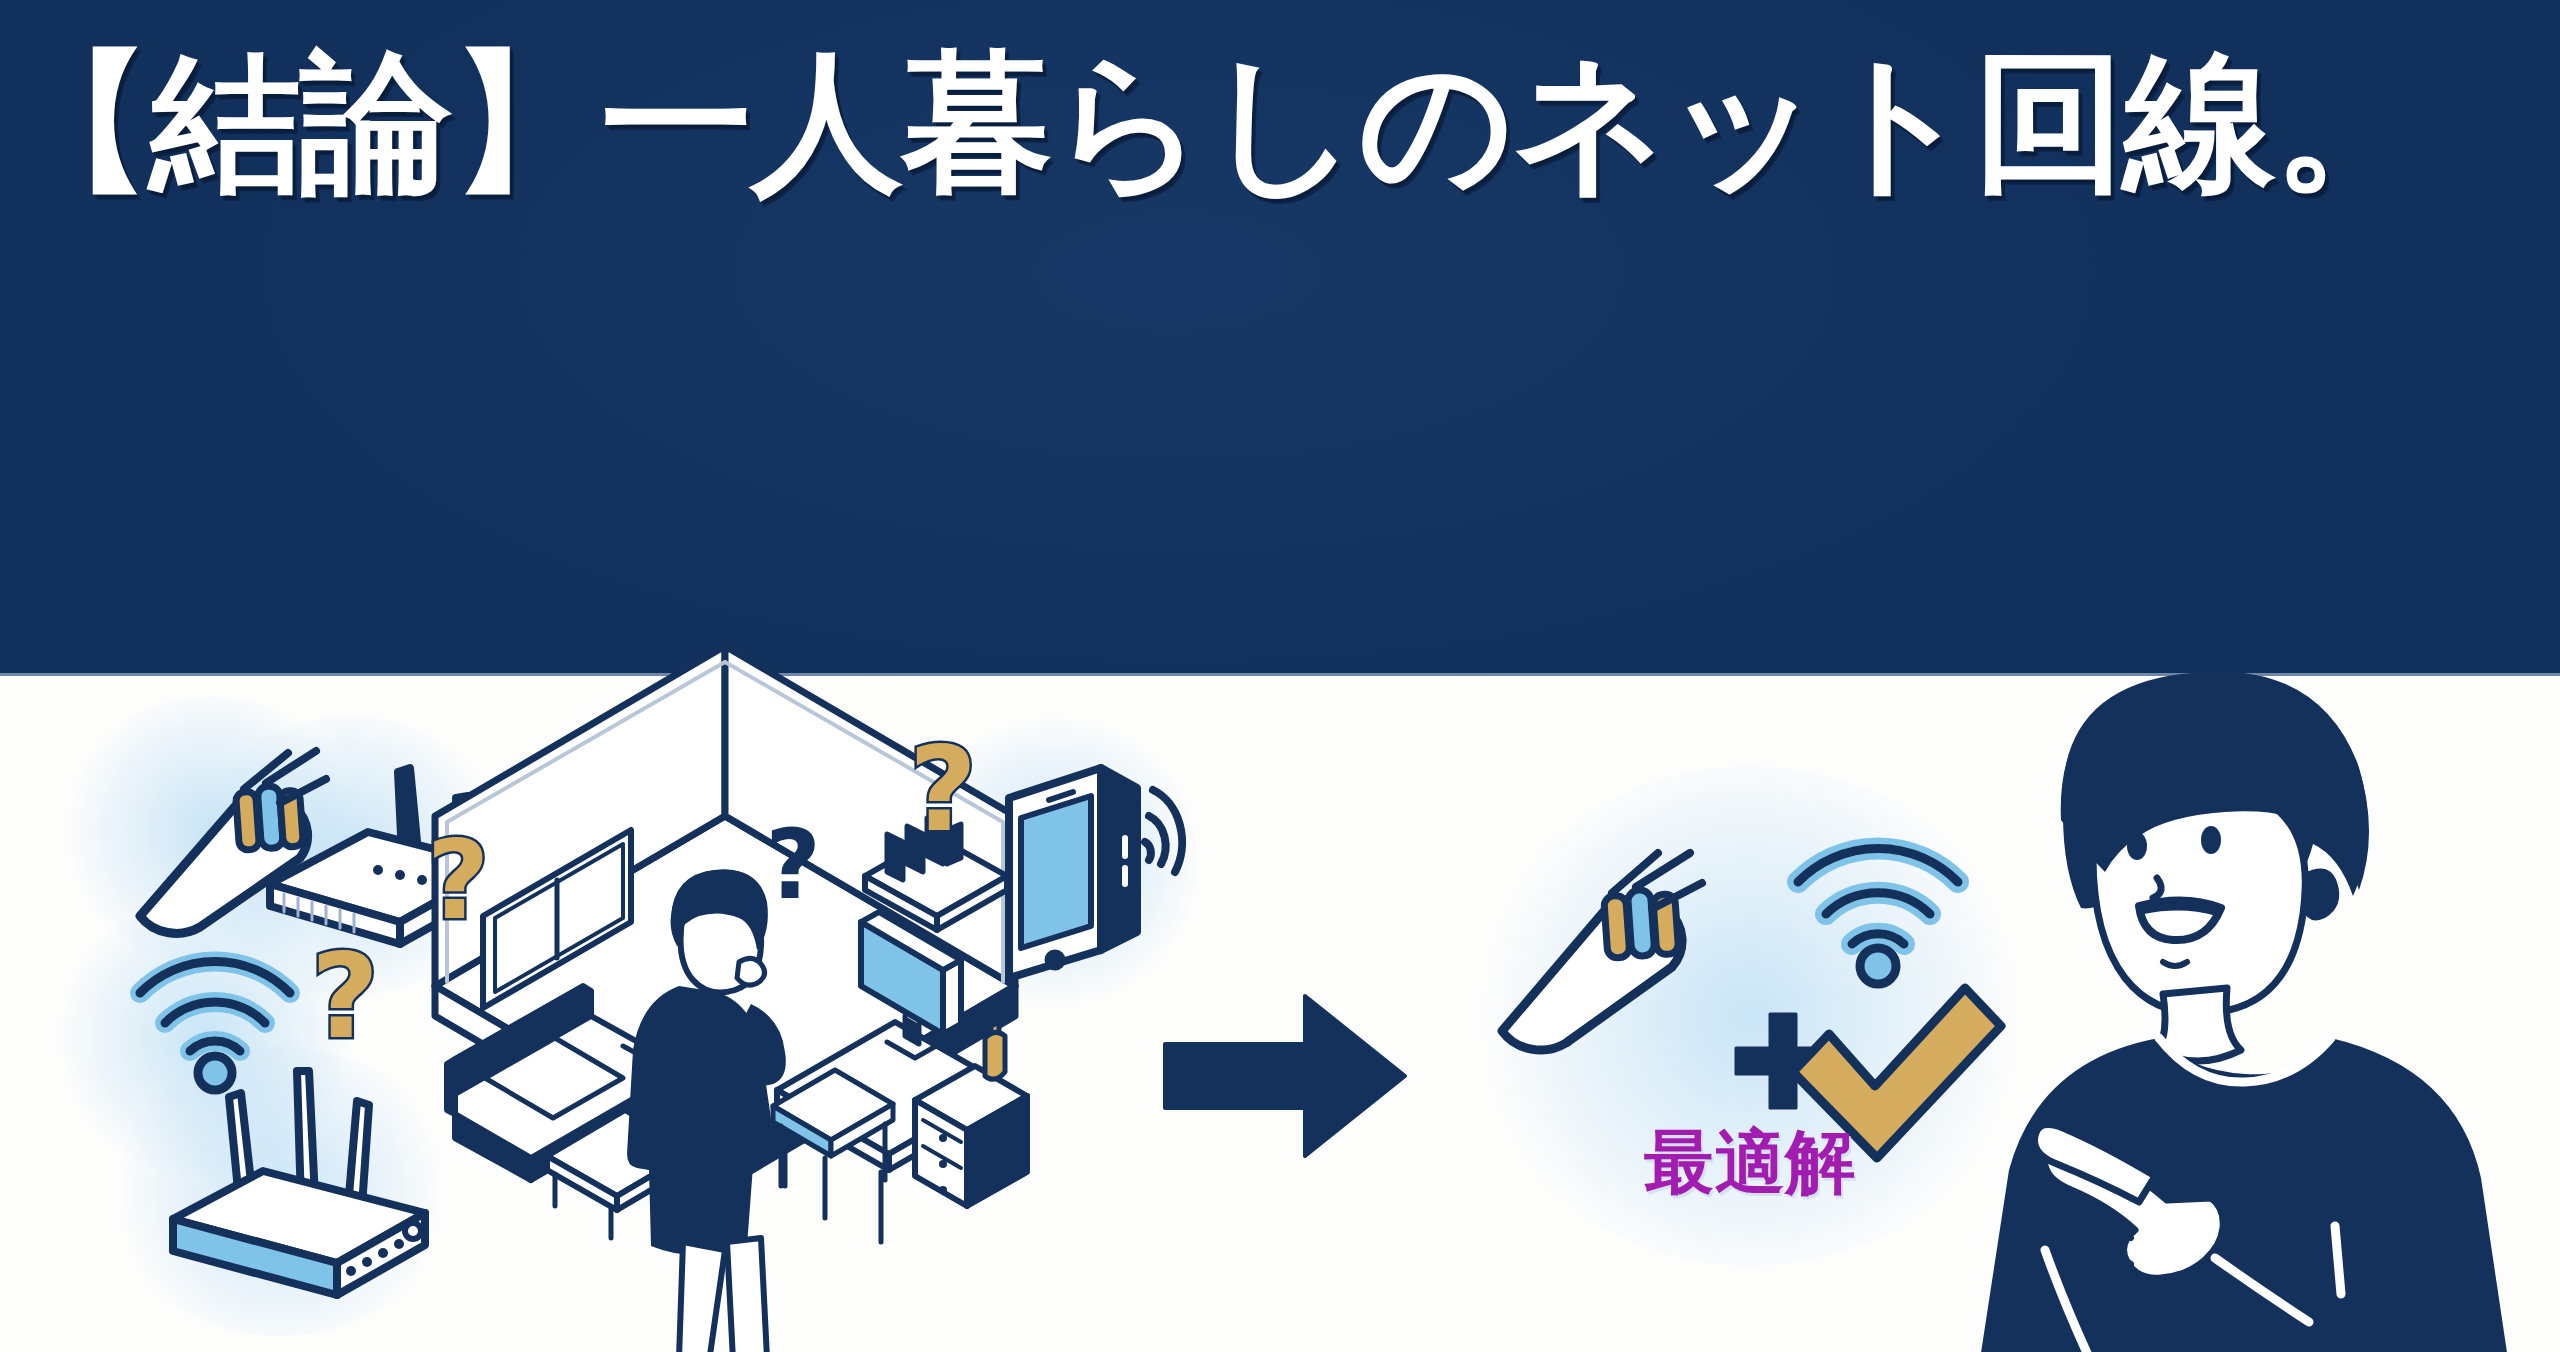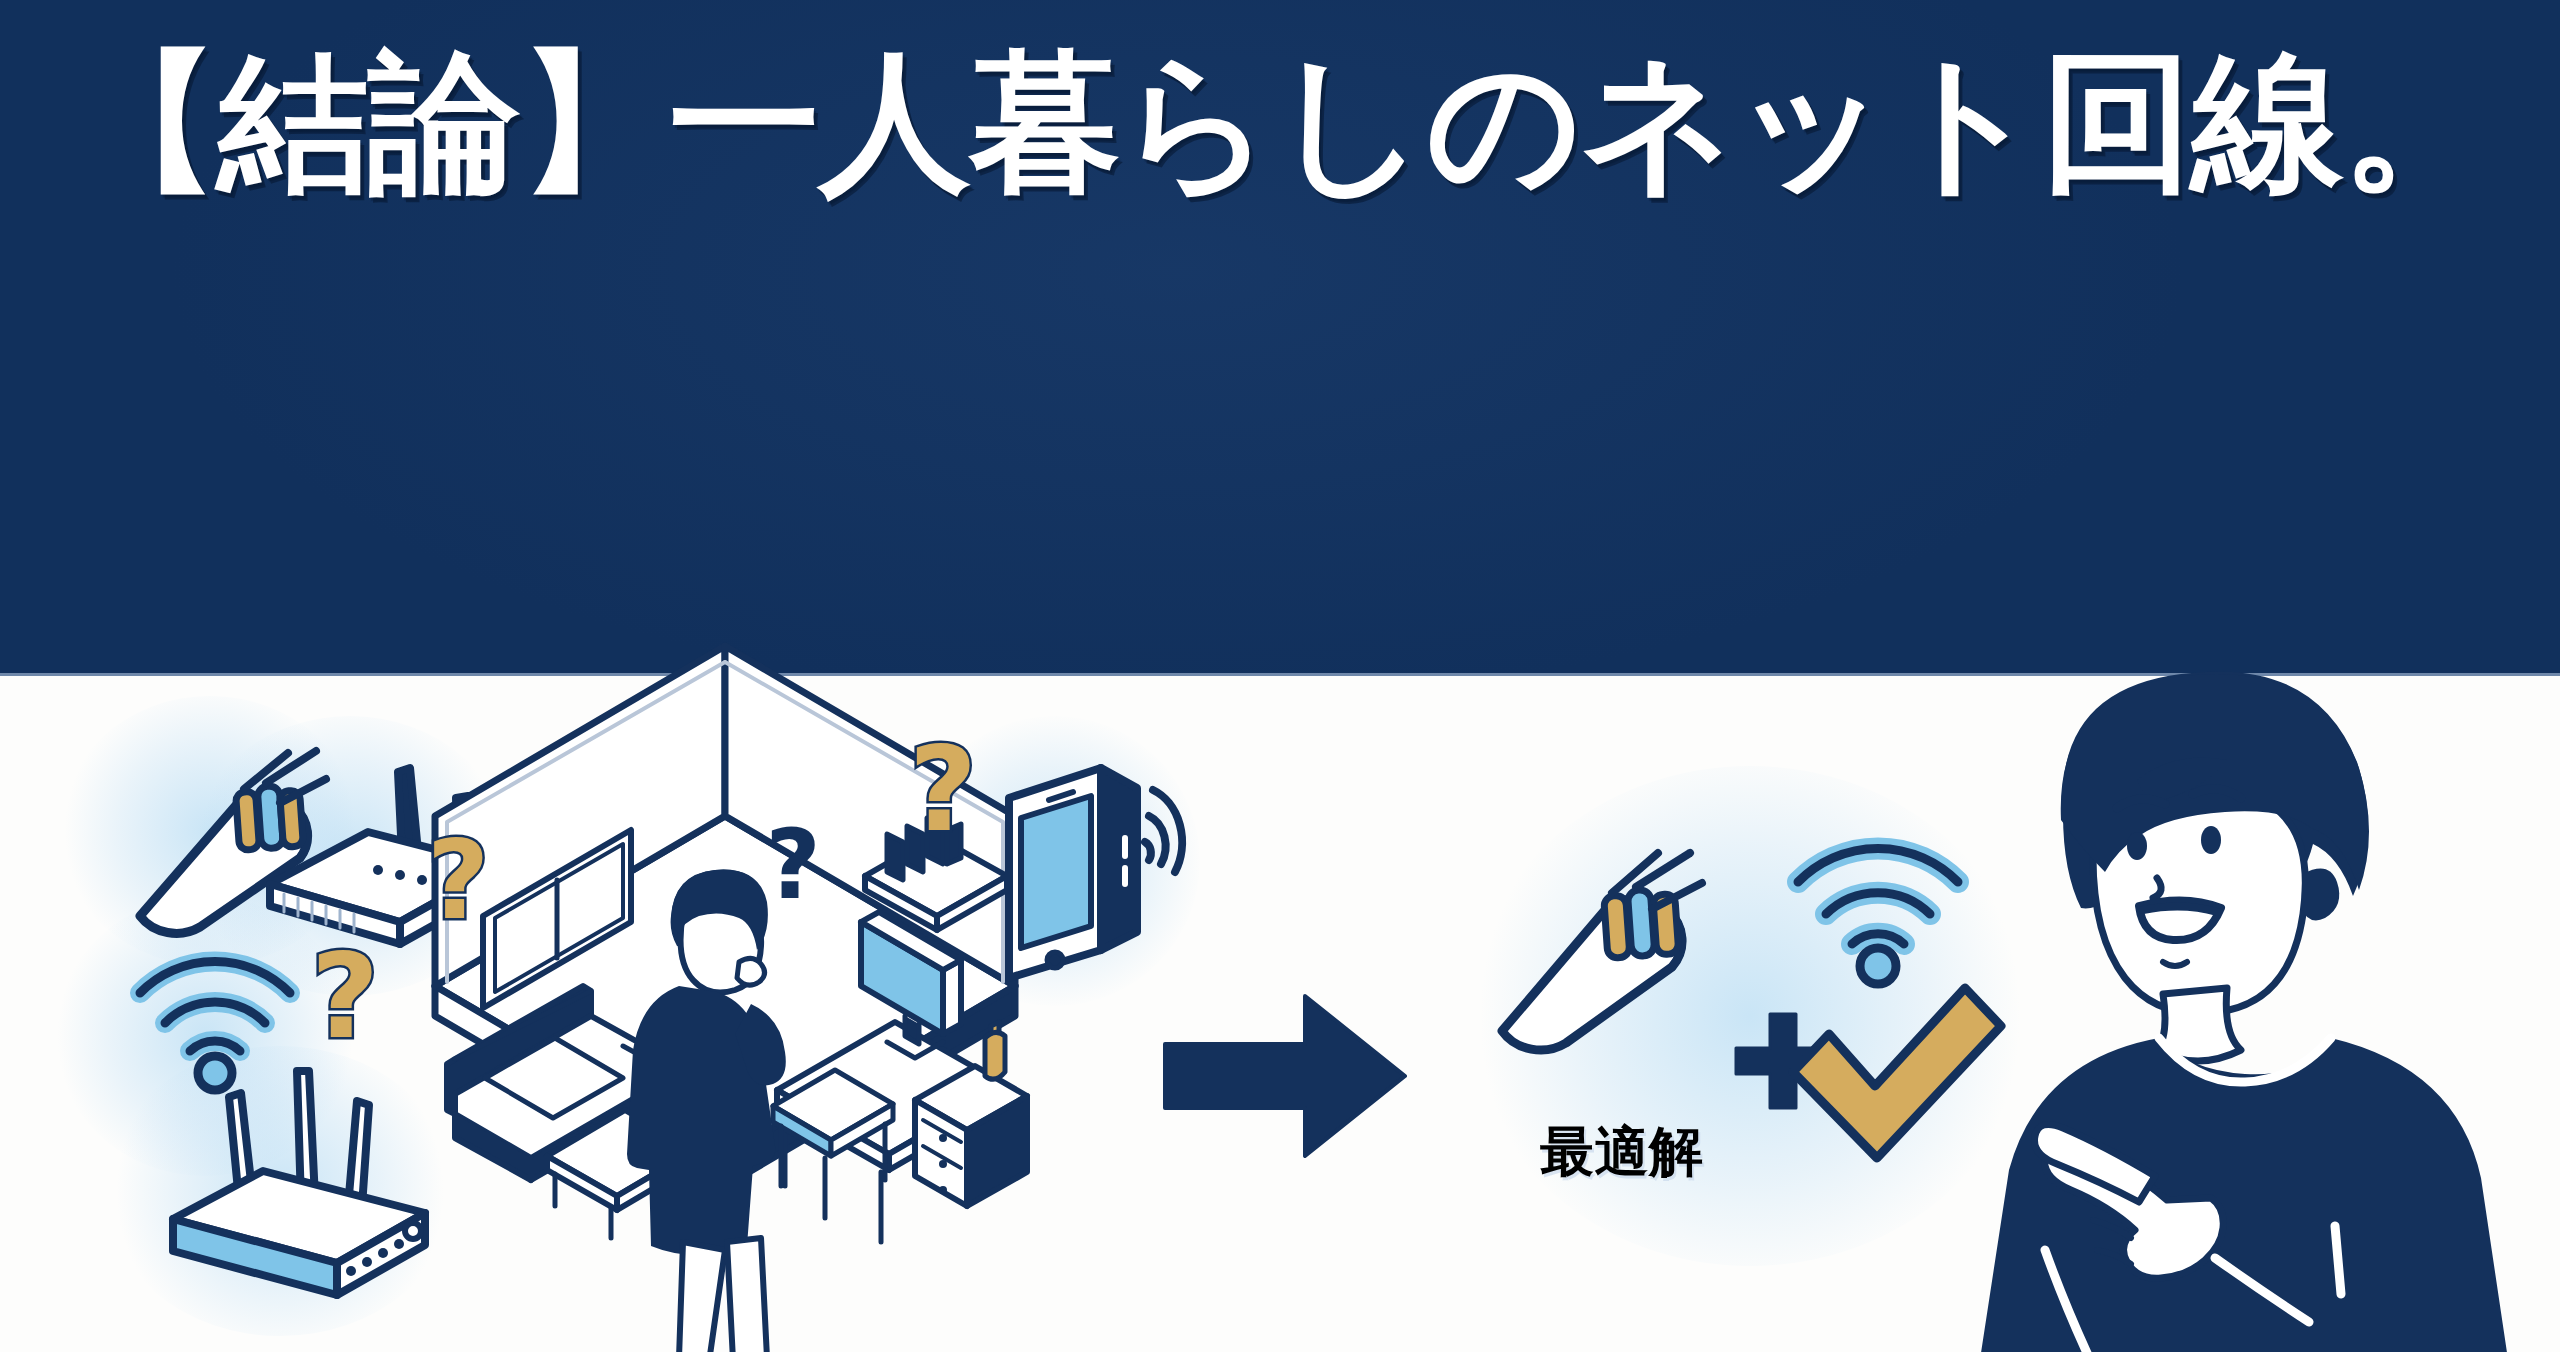--- a/index.html
+++ b/index.html
@@ -17,21 +17,21 @@
     background-image:
       radial-gradient(ellipse 1400px 600px at 46% 40%, rgba(28,62,110,.55) 0%, rgba(17,48,92,0) 72%);
     overflow:hidden;
   }
   #header-band:after{
     content:""; position:absolute; left:0; bottom:0; width:100%; height:3px;
     background:rgba(190,210,235,.55);
   }
   #title-stack{
     position:absolute; left:0; top:42px; width:2560px;
-    display:flex; flex-direction:column; align-items:center; gap:10px;
+    display:flex; flex-direction:row; align-items:center; gap:10px;
   }
   .title-line{
     color:#FFFFFF;
     font-family:"DejaVu Sans","Liberation Sans",sans-serif;
     font-weight:bold;
     letter-spacing:-0.012em;
     white-space:nowrap;
     text-shadow:
        4px 5px 0 rgba(6,22,48,.55),
        2px 3px 1px rgba(6,22,48,.40);
@@ -51,23 +51,23 @@
     pointer-events:none;
   }
 
   
   .ico{ position:absolute; }
   .ico svg{ display:block; overflow:visible; }
 
   
   #best-answer-label{
     position:absolute; left:1540px; top:1130px; width:420px;
-    text-align:left;
+    text-align:center;
     font-family:"DejaVu Sans","Liberation Sans",sans-serif;
-    font-weight:bold; font-size:54px; color:#000000;
+    font-weight:bold; font-size:70px; color:#a21caf;
     letter-spacing:.01em;
     text-shadow:2px 3px 0 rgba(200,215,235,.65);
   }
 </style>
 </head>
 <body>
 
 <div id="header-band">
   <div id="title-stack">
     <div class="title-line" id="title-line-1">【結論】一人暮らしのネット回線。</div>

